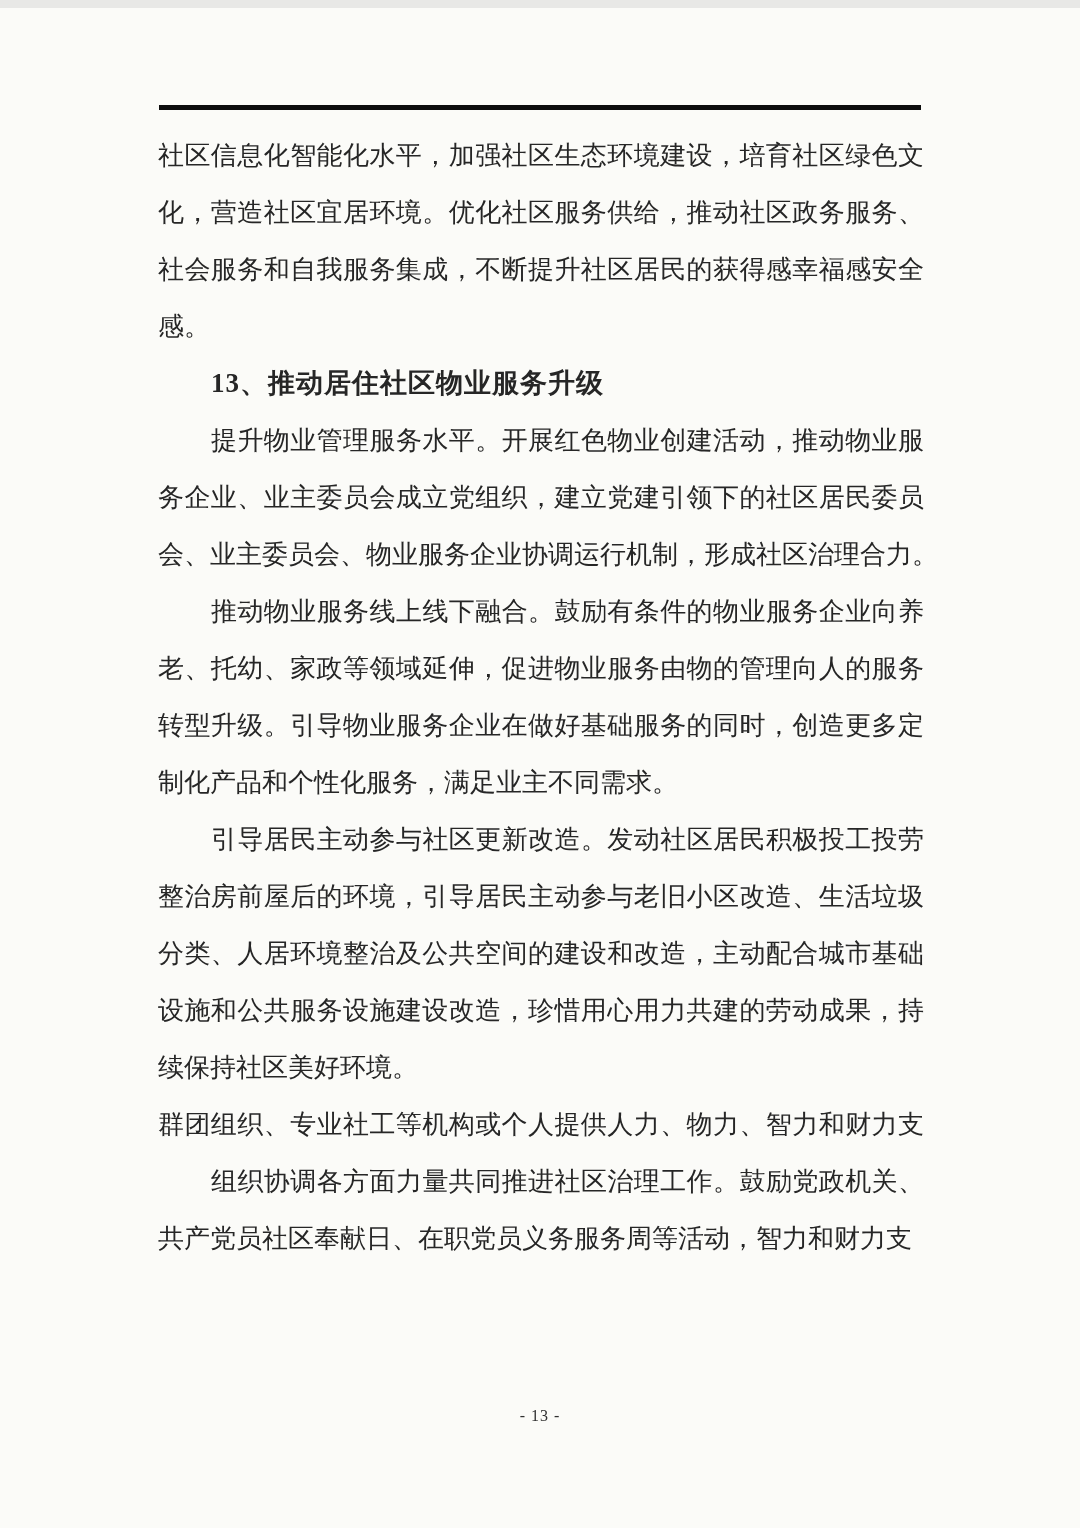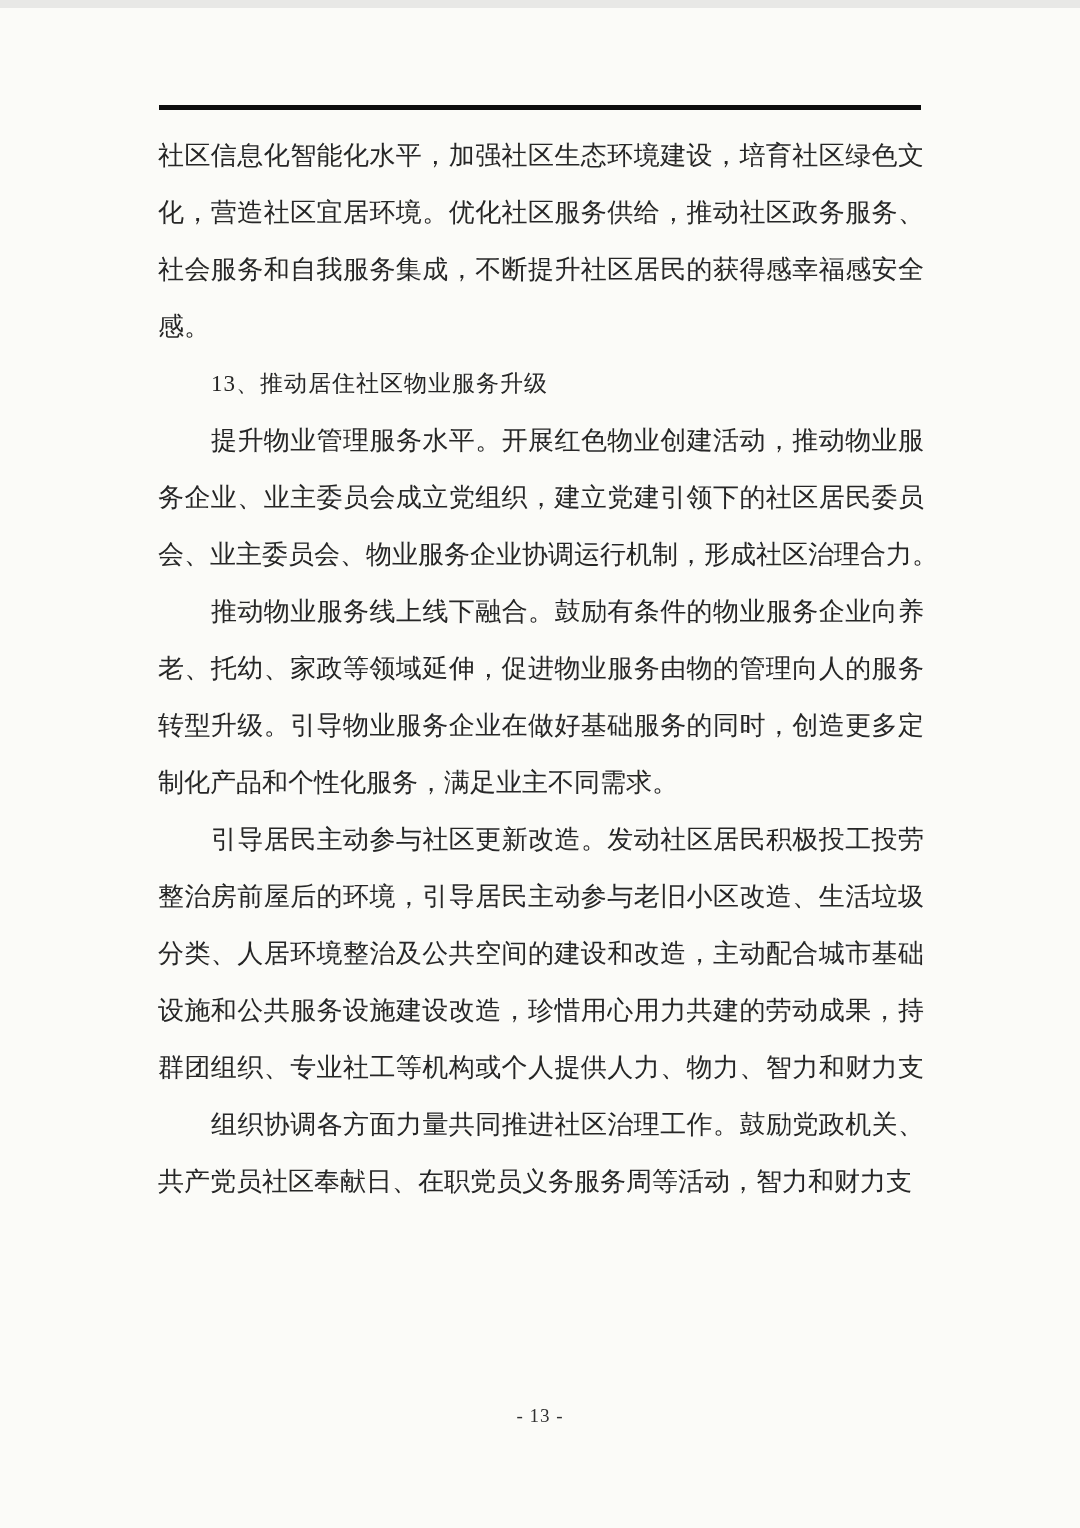--- a/index.html
+++ b/index.html
@@ -38,34 +38,34 @@
   }
   
   .l.j {
     white-space: normal;
     text-align: justify;
     text-align-last: justify;
     text-justify: inter-character;
   }
   .l.fi { text-indent: 53px; }
   .heading {
-    font-weight: normal;
-    font-size: 23px;
+    font-weight: bold;
+    font-size: 27px;
     letter-spacing: 1px;
   }
   .lead { font-weight: normal; }
   .footer {
     position: absolute;
     top: 1393px;
     left: 0;
     width: 100%;
     height: 30px;
     line-height: 30px;
     text-align: center;
-    font-size: 19px;
+    font-size: 16px;
     color: #303030;
     letter-spacing: 1px;
   }
 </style>
 </head>
 <body>
 
 <div class="page">
 
   <div class="top-rule"></div>
@@ -93,20 +93,21 @@
       <div class="l j">转型升级。引导物业服务企业在做好基础服务的同时，创造更多定</div>
       <div class="l">制化产品和个性化服务，满足业主不同需求。</div>
     </div>
 
 
     <div class="para">
       <div class="l j fi"><span class="lead">引导居民主动参与社区更新改造。</span><span>发动社区居民积极投工投劳</span></div>
       <div class="l j">整治房前屋后的环境，引导居民主动参与老旧小区改造、生活垃圾</div>
       <div class="l j">分类、人居环境整治及公共空间的建设和改造，主动配合城市基础</div>
       <div class="l j">设施和公共服务设施建设改造，珍惜用心用力共建的劳动成果，持</div>
+      <div class="l">续保持社区美好环境。</div>
     </div>
 
     <div class="para">
       <div class="l j">群团组织、专业社工等机构或个人提供人力、物力、智力和财力支</div>
       <div class="l j fi"><span class="lead">组织协调各方面力量共同推进社区治理工作。</span><span>鼓励党政机关、</span></div>
       <div class="l">共产党员社区奉献日、在职党员义务服务周等活动，智力和财力支</div>
     </div>
 
   </div>
 

